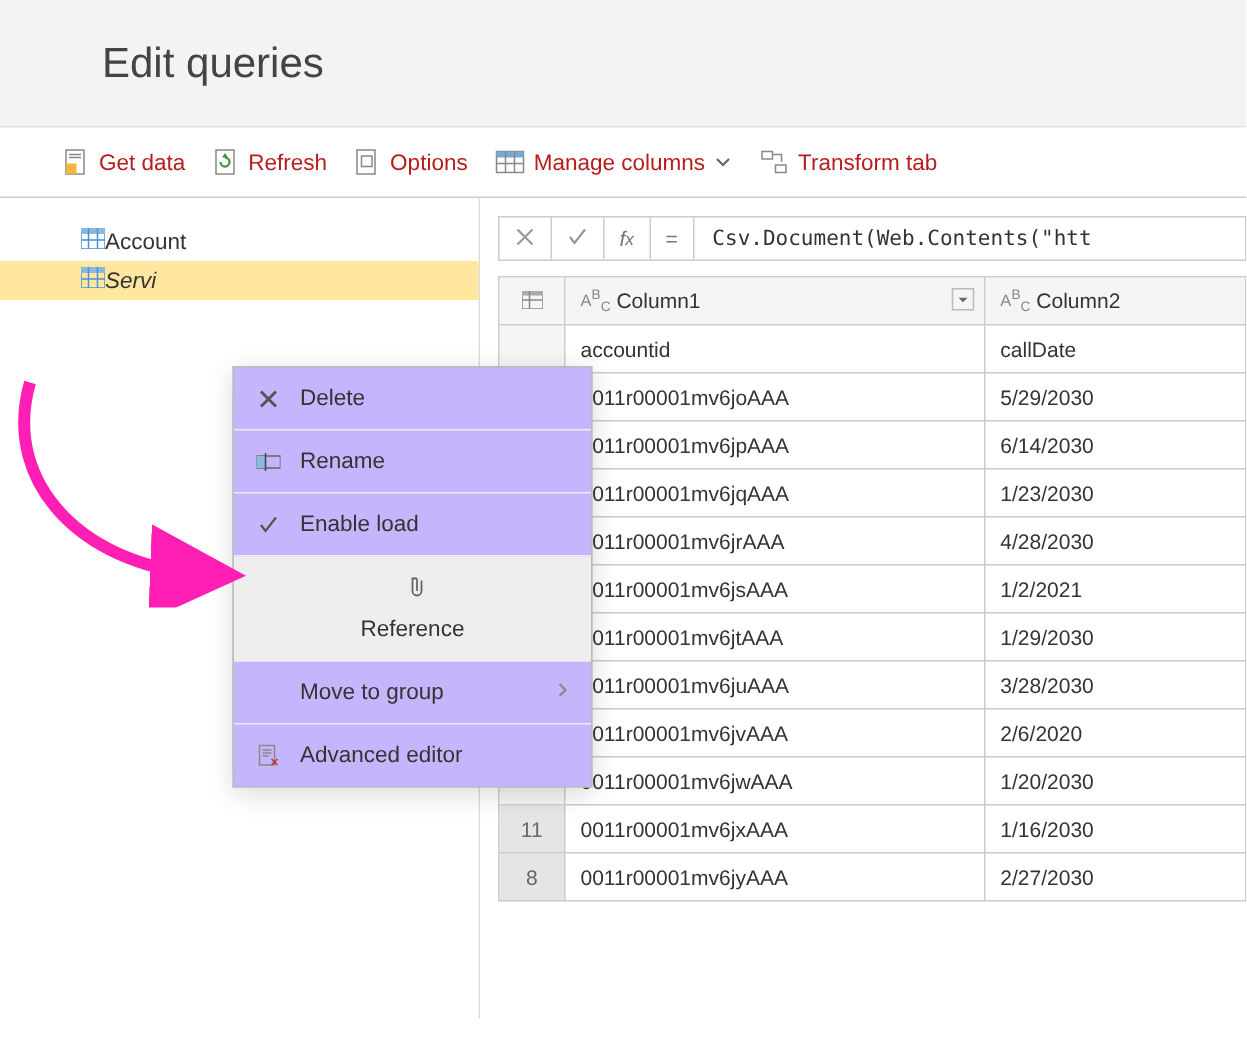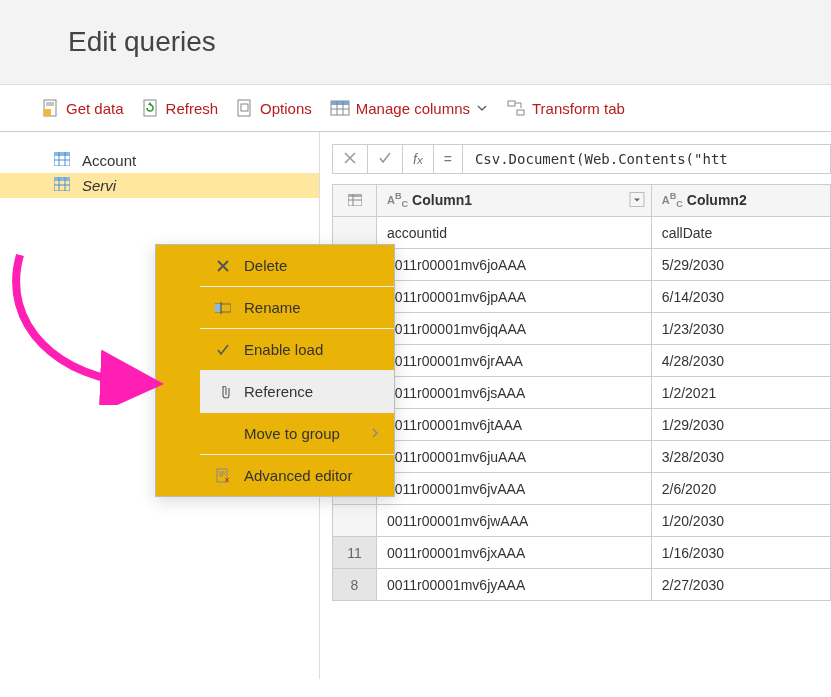--- a/index.html
+++ b/index.html
@@ -46,21 +46,21 @@
   }
   .sidebar {
     width: 320px;
     border-right: 1px solid #ddd;
     padding-top: 16px;
     position: relative;
   }
   .q-item {
     display: flex;
     align-items: center;
-    gap: 12px;
+    gap: 0;
     padding: 4px 10px 4px 54px;
     font-size: 15px;
     cursor: pointer;
   }
   .q-item.sel {
     background: #ffe79f;
     font-style: italic;
   }
   .content {
     flex: 1;
@@ -98,60 +98,59 @@
   }
   th, td {
     border: 1px solid #ccc;
     padding: 6px 10px;
     text-align: left;
     height: 32px;
     background: #fff;
   }
   th {
     background: #f5f5f5;
-    font-weight: 700;
+    font-weight: 400;
     position: relative;
   }
   .rownum {
     background: #f5f5f5;
     text-align: center;
     color: #666;
     width: 44px;
   }
   .rownum.sel { background: #e5e5e5; }
   .dropdown-arrow {
     position: absolute;
     right: 6px;
     top: 50%;
     transform: translateY(-50%);
   }
   .ctx-menu {
     position: absolute;
     left: 155px;
     top: 244px;
     width: 240px;
-    background: #eab308;
+    background: #c4b5fd;
     border: 1px solid #bbb;
     box-shadow: 0 4px 16px rgba(0,0,0,0.15);
     z-index: 50;
     font-size: 15px;
-    padding-left: 44px;
   }
   .ctx-item {
     display: flex;
     align-items: center;
     gap: 12px;
     padding: 12px 14px;
     border-bottom: 1px solid #eee;
     cursor: pointer;
     position: relative;
   }
   .ctx-item:last-child { border-bottom: none; }
   .ctx-item .ci-icon { width: 18px; display: flex; justify-content: center; }
-  .ctx-item.hover { background: #eee; }
+  .ctx-item.hover { background: #eee; flex-direction: column; }
   .ctx-sub-arrow {
     margin-left: auto;
     color: #888;
   }
   .annot-arrow {
     position: absolute;
     left: 0;
     top: 235px;
     z-index: 60;
     pointer-events: none;

